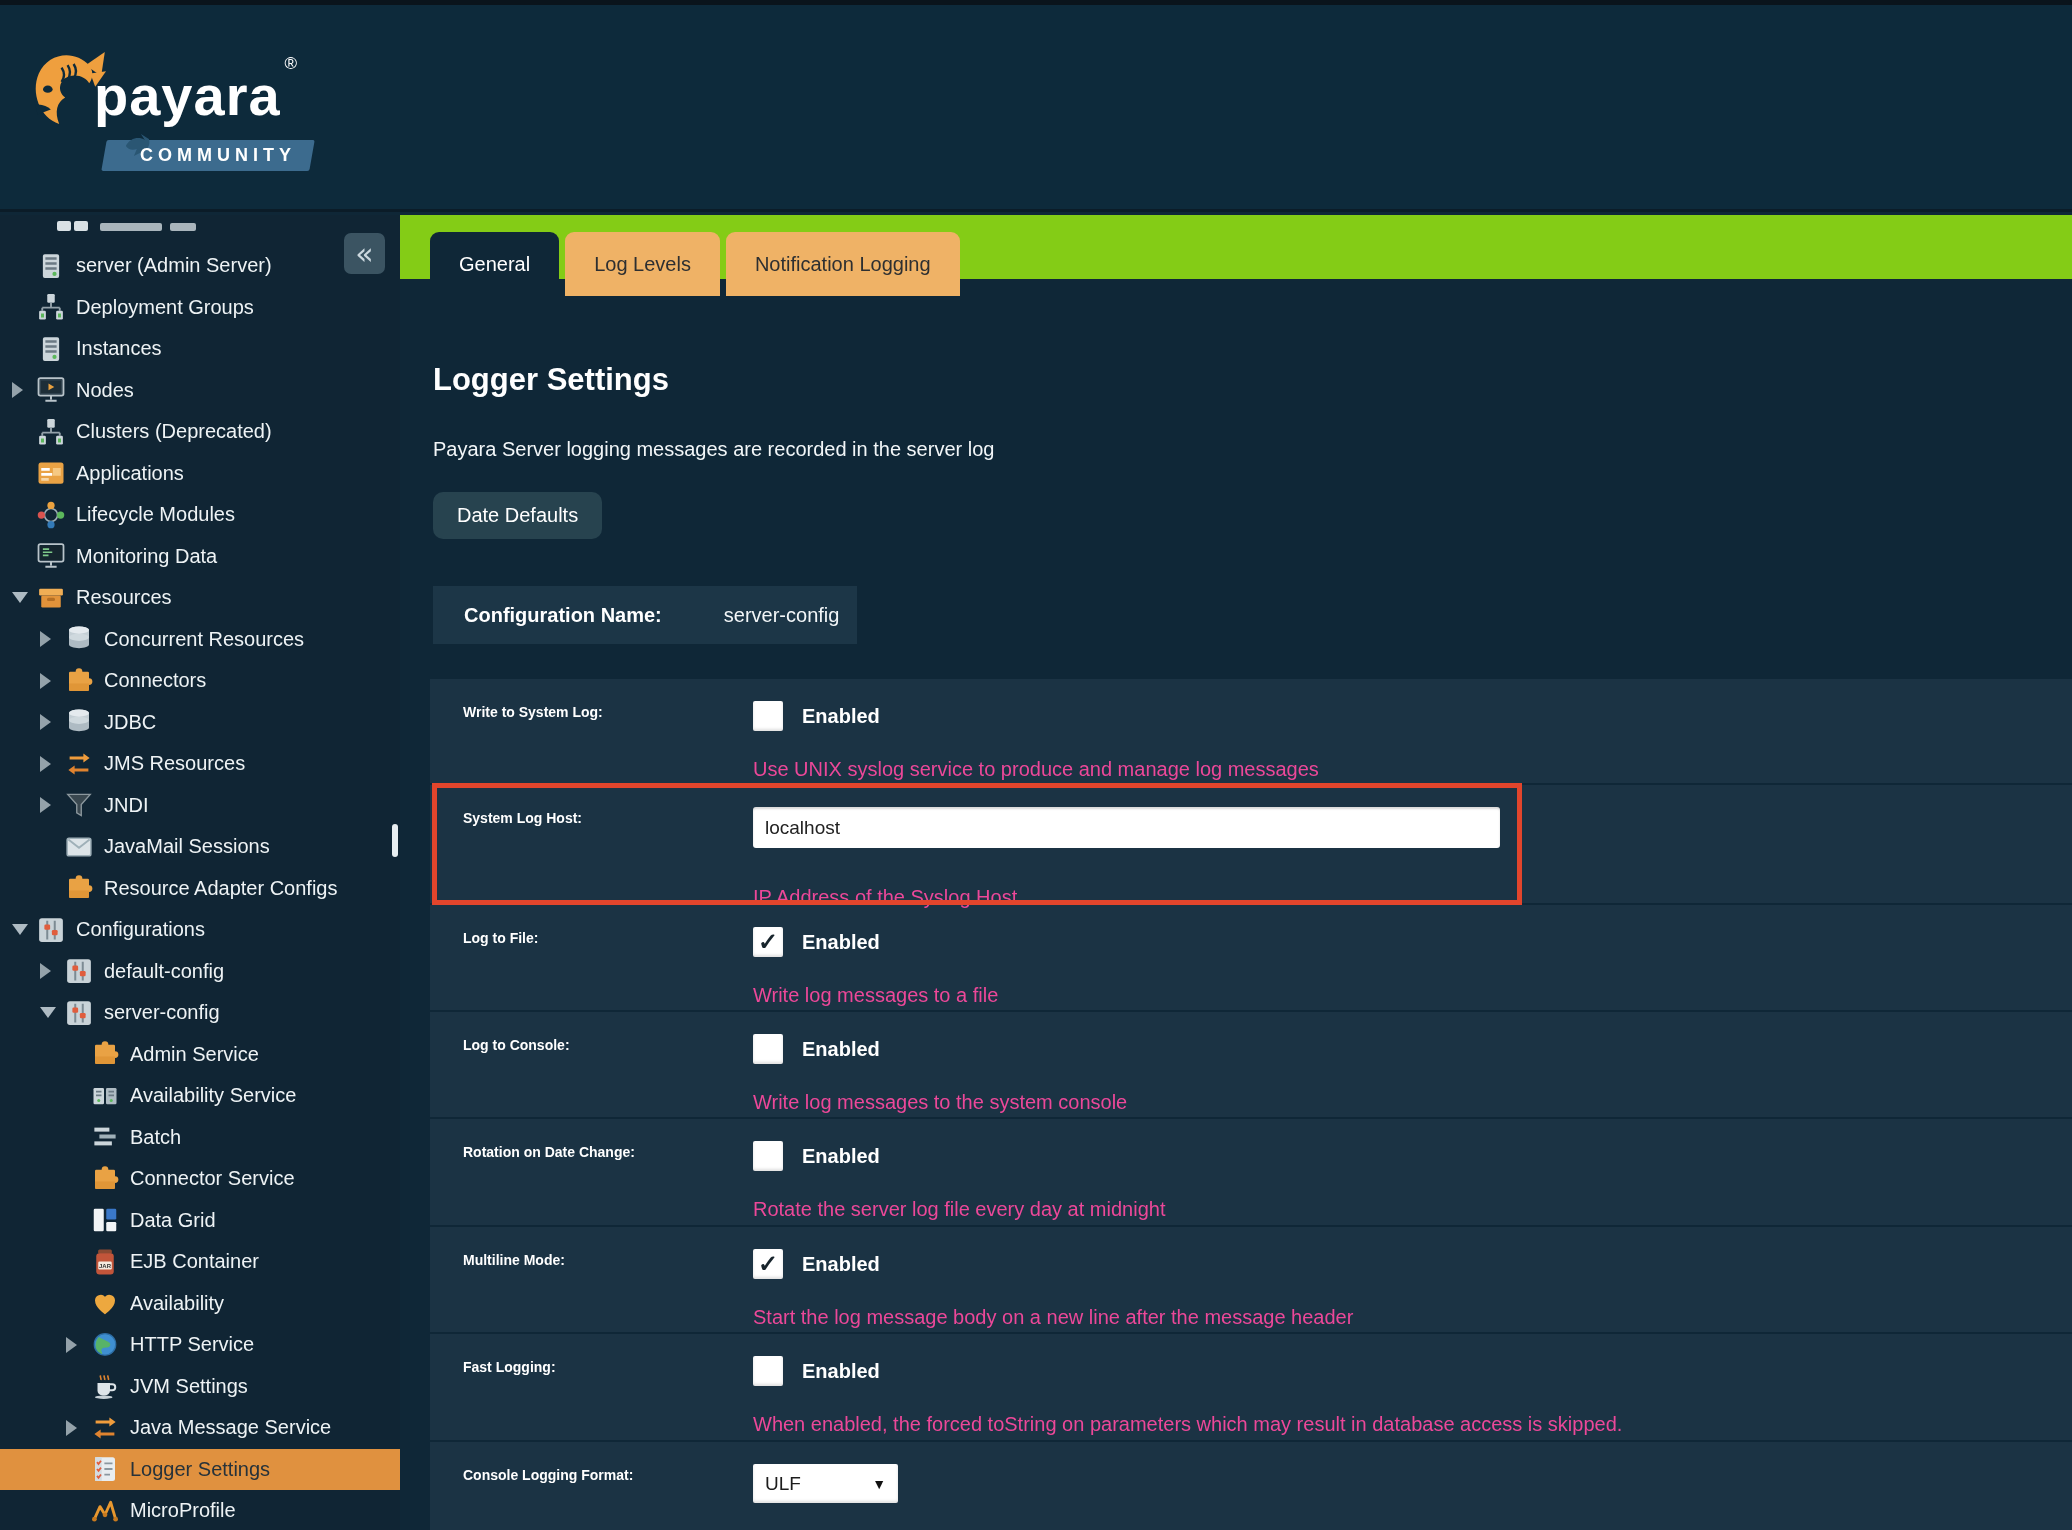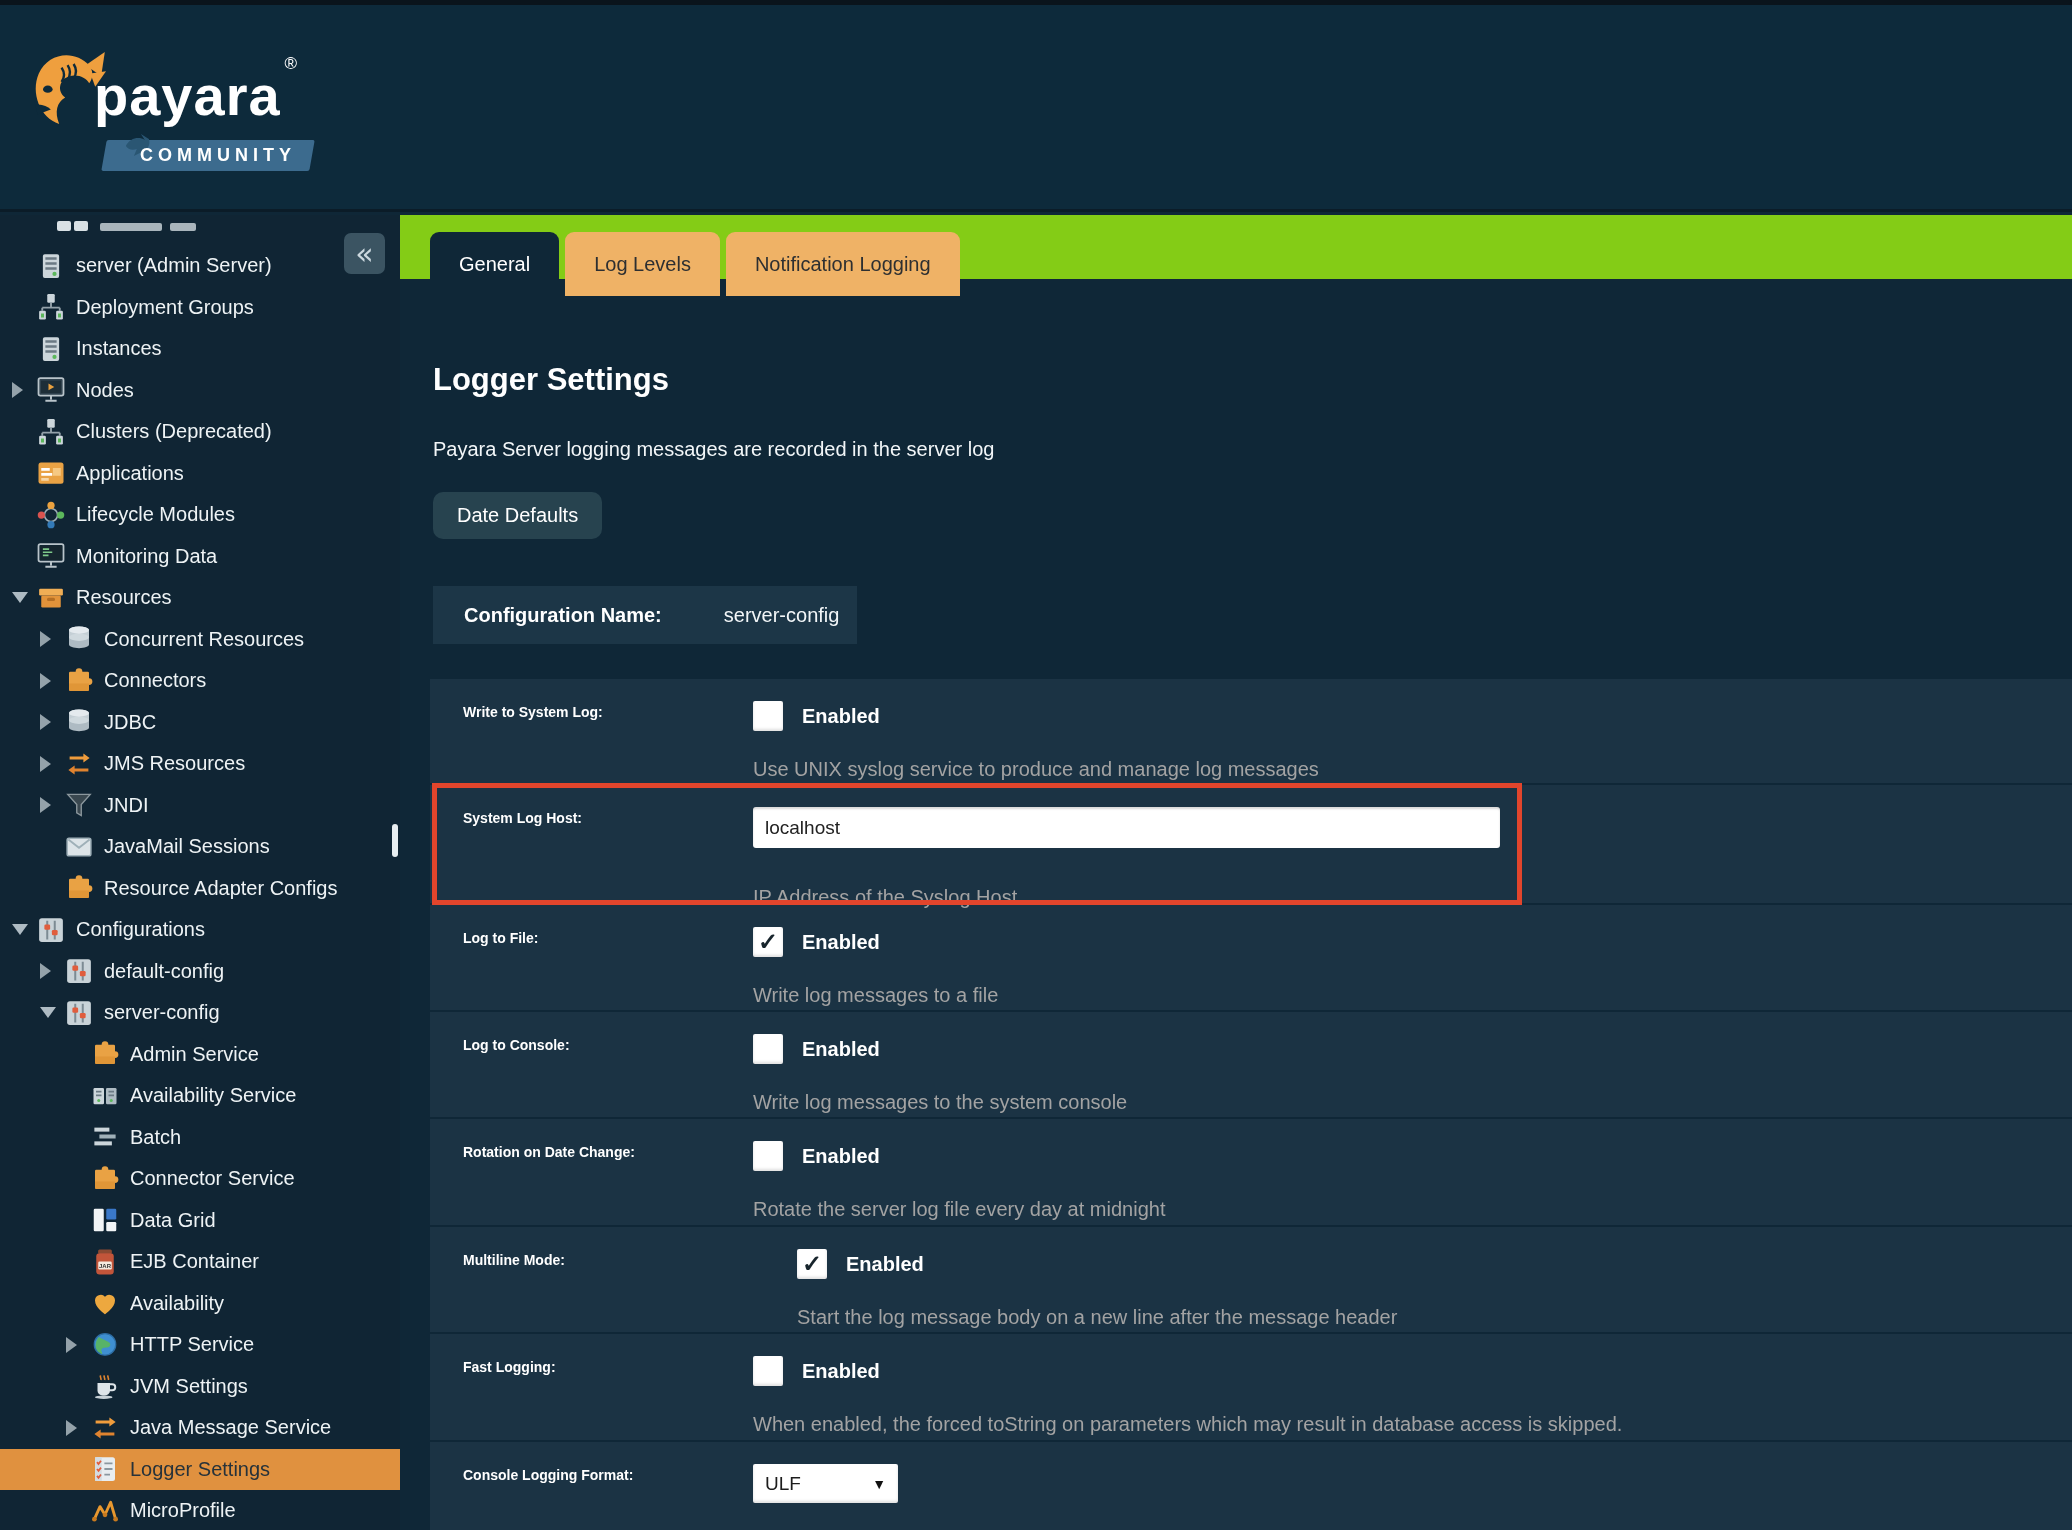--- a/index.html
+++ b/index.html
@@ -63,29 +63,29 @@
   .config-panel { margin:47px 0 0 3px; width:424px; height:58px; background:#1c3647; display:flex;
                   align-items:center; padding-left:31px;gap:36px; }
   .config-label { color:#ffffff; font-size:20px; font-weight:bold; }
   .config-value { color:#f2f6f8; font-size:20px; margin-left:26px; }
 
   #form { position:relative; margin-top:35px; width:1642px; }
   .form-row { background:#1b3344; margin-bottom:2px; display:grid; grid-template-columns:290px 1fr;
               padding:22px 0 0 33px; }
   .form-row:nth-child(1){ height:104px; } .form-row:nth-child(2){ height:118px; }
   .form-row:nth-child(3){ height:105px; } .form-row:nth-child(4){ height:105px; }
-  .form-row:nth-child(5){ height:106px; } .form-row:nth-child(6){ height:105px;gap:44px; }
+  .form-row:nth-child(5){ height:106px; } .form-row:nth-child(6){ height:105px; }
   .form-row:nth-child(7){ height:106px; } .form-row:nth-child(8){ height:120px; }
   .row-label { color:#ffffff; font-size:14px; font-weight:bold; padding-top:3px; }
   .ctrl-line { display:flex; align-items:center; }
   .checkbox { width:30px; height:30px; background:#ffffff; border-radius:2px; display:flex;
               align-items:center; justify-content:center; color:#17242c; font-size:24px; font-weight:bold;
               box-shadow:inset 0 -2px 3px rgba(0,0,0,.12); cursor:pointer; }
   .enabled-label { color:#ffffff; font-size:20px; font-weight:bold; margin-left:19px; }
-  .row-desc { color:#a3a3a3; font-size:20px; margin-top:27px; }
+  .row-desc { color:#ec4899; font-size:20px; margin-top:27px; }
   .text-input { width:747px; height:41px; border:none; border-radius:3px; background:#ffffff;
                 font-size:19px; color:#222; padding:0 12px; font-family:inherit; box-shadow:inset 0 2px 2px rgba(0,0,0,.15); }
   .text-row .row-desc { margin-top:38px; }
   .select-box { width:145px; height:39px; background:#ffffff; border-radius:2px; display:flex;
                 align-items:center; padding:0 12px; font-size:19px; color:#1d1d1d; cursor:pointer;
                 justify-content:space-between; box-shadow:inset 0 -2px 3px rgba(0,0,0,.12); }
   .select-caret { font-size:14px; color:#111; }
   #red-box { position:absolute; left:2px; width:1090px; border:5px solid #e2452c; pointer-events:none; }
 </style>
 </head>

